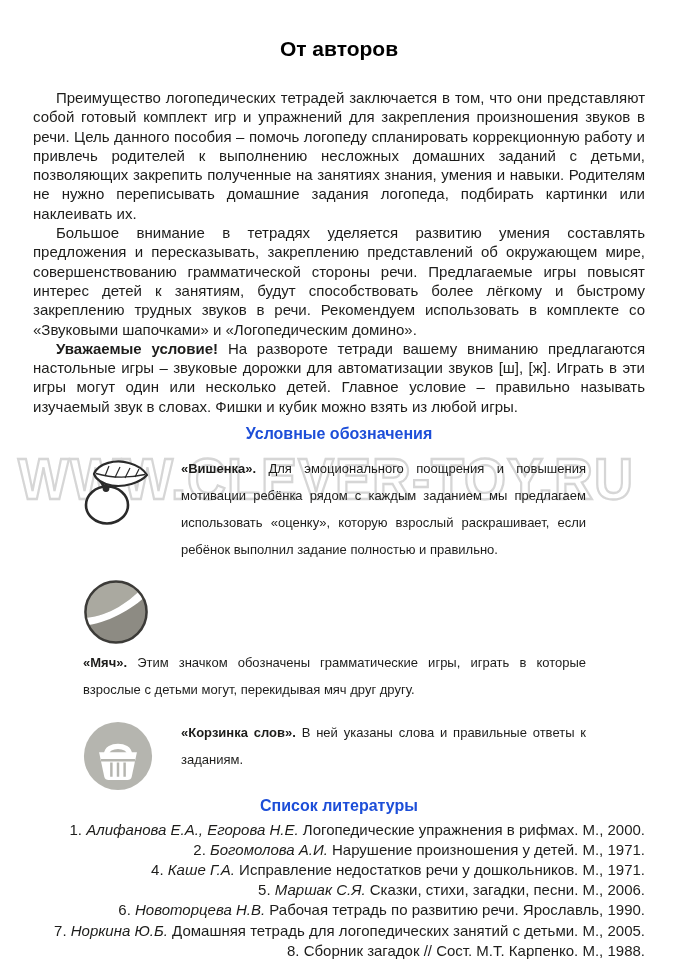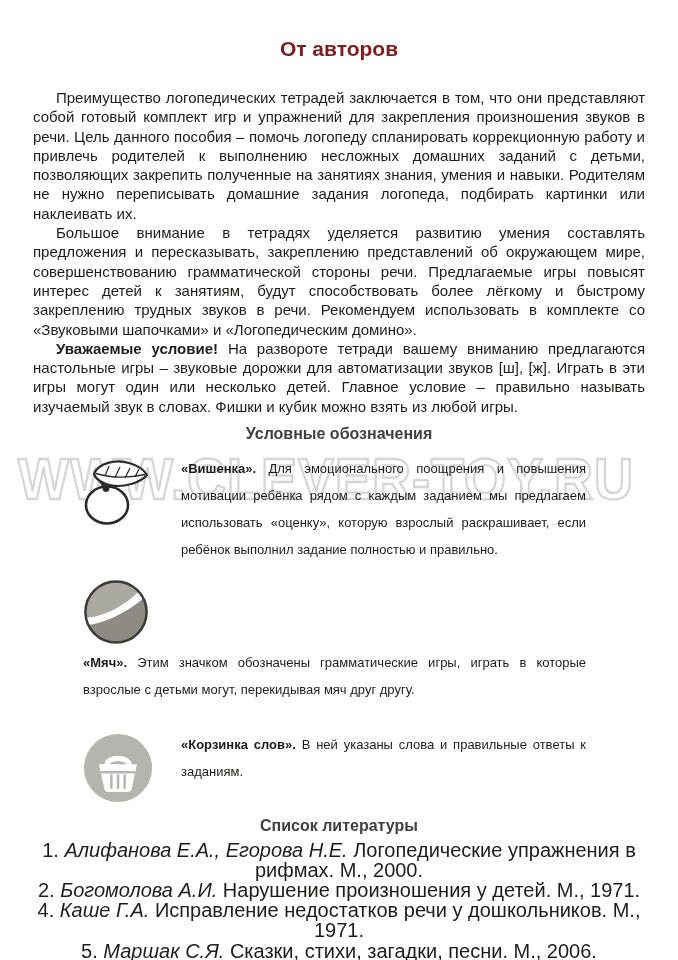--- a/index.html
+++ b/index.html
@@ -21,47 +21,47 @@
     text-stroke:2.2px #cccccc;
     opacity:.8; white-space:nowrap;
     z-index:0; pointer-events:none;
     transform:scaleY(1.05);
   }
   .content { position:relative; z-index:1; }
 
   h1.title {
     margin:0; padding-top:37px;
     font-size:21px; font-weight:bold; text-align:center;
-    color:#7f1d1d;
+    color:#000000;
   }
   .intro { margin:27px 33px 0 33px; }
   .intro p {
     margin:0; text-indent:23px;
     font-size:15px; line-height:19.3px;
     text-align:justify;
   }
   h2.section {
     margin:9px 0 0 0;
     font-size:16px; font-weight:bold; text-align:center;
-    color:#404040;
+    color:#1d4ed8;
   }
   .legend-item { display:flex; margin:12px 92px 0 83px; }
   .legend-item.row2 { margin-top:14px;flex-direction:column; }
-  .legend-item.row3 { margin-top:28px;justify-content:space-between; }
+  .legend-item.row3 { margin-top:16px;justify-content:space-between; }
   .legend-icon { width:98px; flex:none; padding-top:2px; }
   .legend-text {
     margin:0; flex:1;
     font-size:13px; line-height:27px;
     text-align:justify;
   }
-  h2.biblio-heading { margin-top:10px; }
+  h2.biblio-heading { margin-top:2px; }
   .biblio { margin:5px 33px 0 33px; }
   .biblio p {
-    margin:0; font-size:20px; line-height:20.1px;
-    text-align:center;
+    margin:0; font-size:15px; line-height:20.1px;
+    text-align:right;
   }
   b { font-weight:bold; }
   i { font-style:italic; }
 </style>
 </head>
 <body>
 
 <div class="page">
 
   <div class="watermark">WWW.CLEVER-TOY.RU</div>
@@ -125,18 +125,19 @@
     </div>
 
     <h2 class="section biblio-heading">Список литературы</h2>
 
     <div class="biblio">
       <p><span>1.</span> <i>Алифанова Е.А., Егорова Н.Е.</i> <span>Логопедические упражнения в рифмах. М., 2000.</span></p>
       <p><span>2.</span> <i>Богомолова А.И.</i> <span>Нарушение произношения у детей. М., 1971.</span></p>
       <p><span>4.</span> <i>Каше Г.А.</i> <span>Исправление недостатков речи у дошкольников. М., 1971.</span></p>
       <p><span>5.</span> <i>Маршак С.Я.</i> <span>Сказки, стихи, загадки, песни. М., 2006.</span></p>
       <p><span>6.</span> <i>Новоторцева Н.В.</i> <span>Рабочая тетрадь по развитию речи. Ярославль, 1990.</span></p>
+      <p><span>7.</span> <i>Норкина Ю.Б.</i> <span>Домашняя тетрадь для логопедических занятий с детьми. М., 2005.</span></p>
       <p><span>8.</span> <i></i> <span>Сборник загадок // Сост. М.Т. Карпенко. М., 1988.</span></p>
 
     </div>
 
   </div>
 </div>
 
 </body></html>

